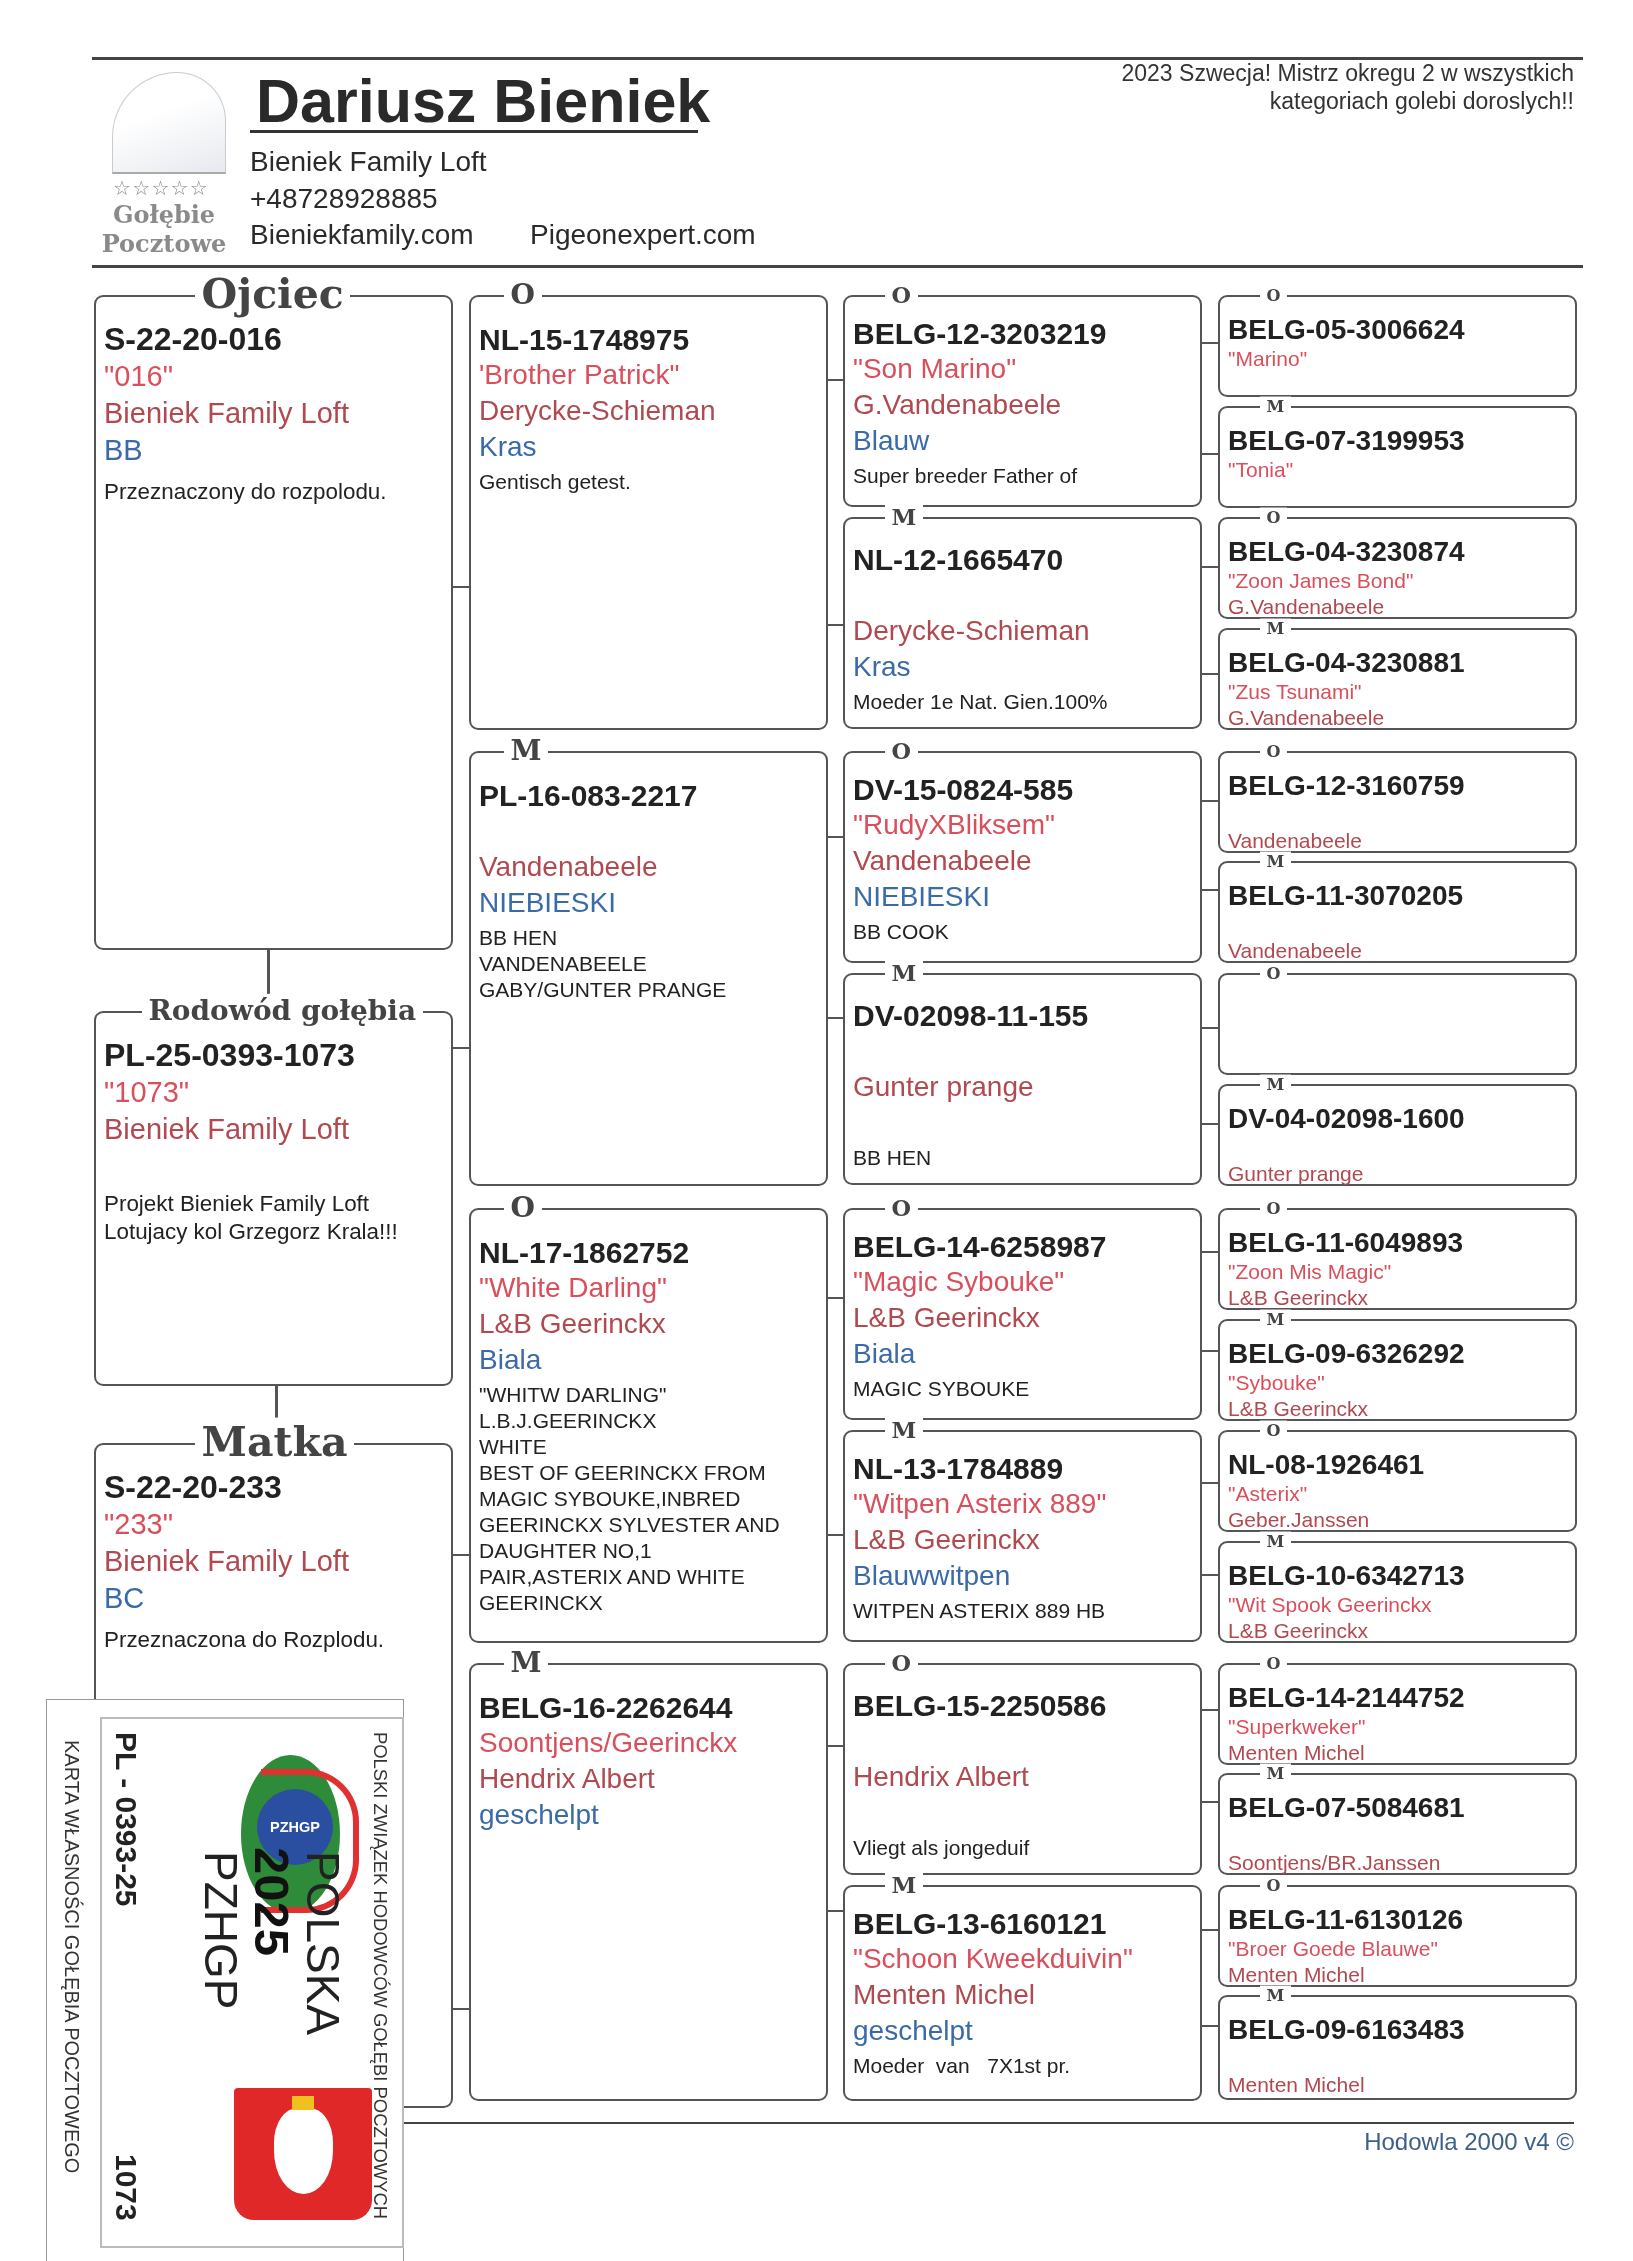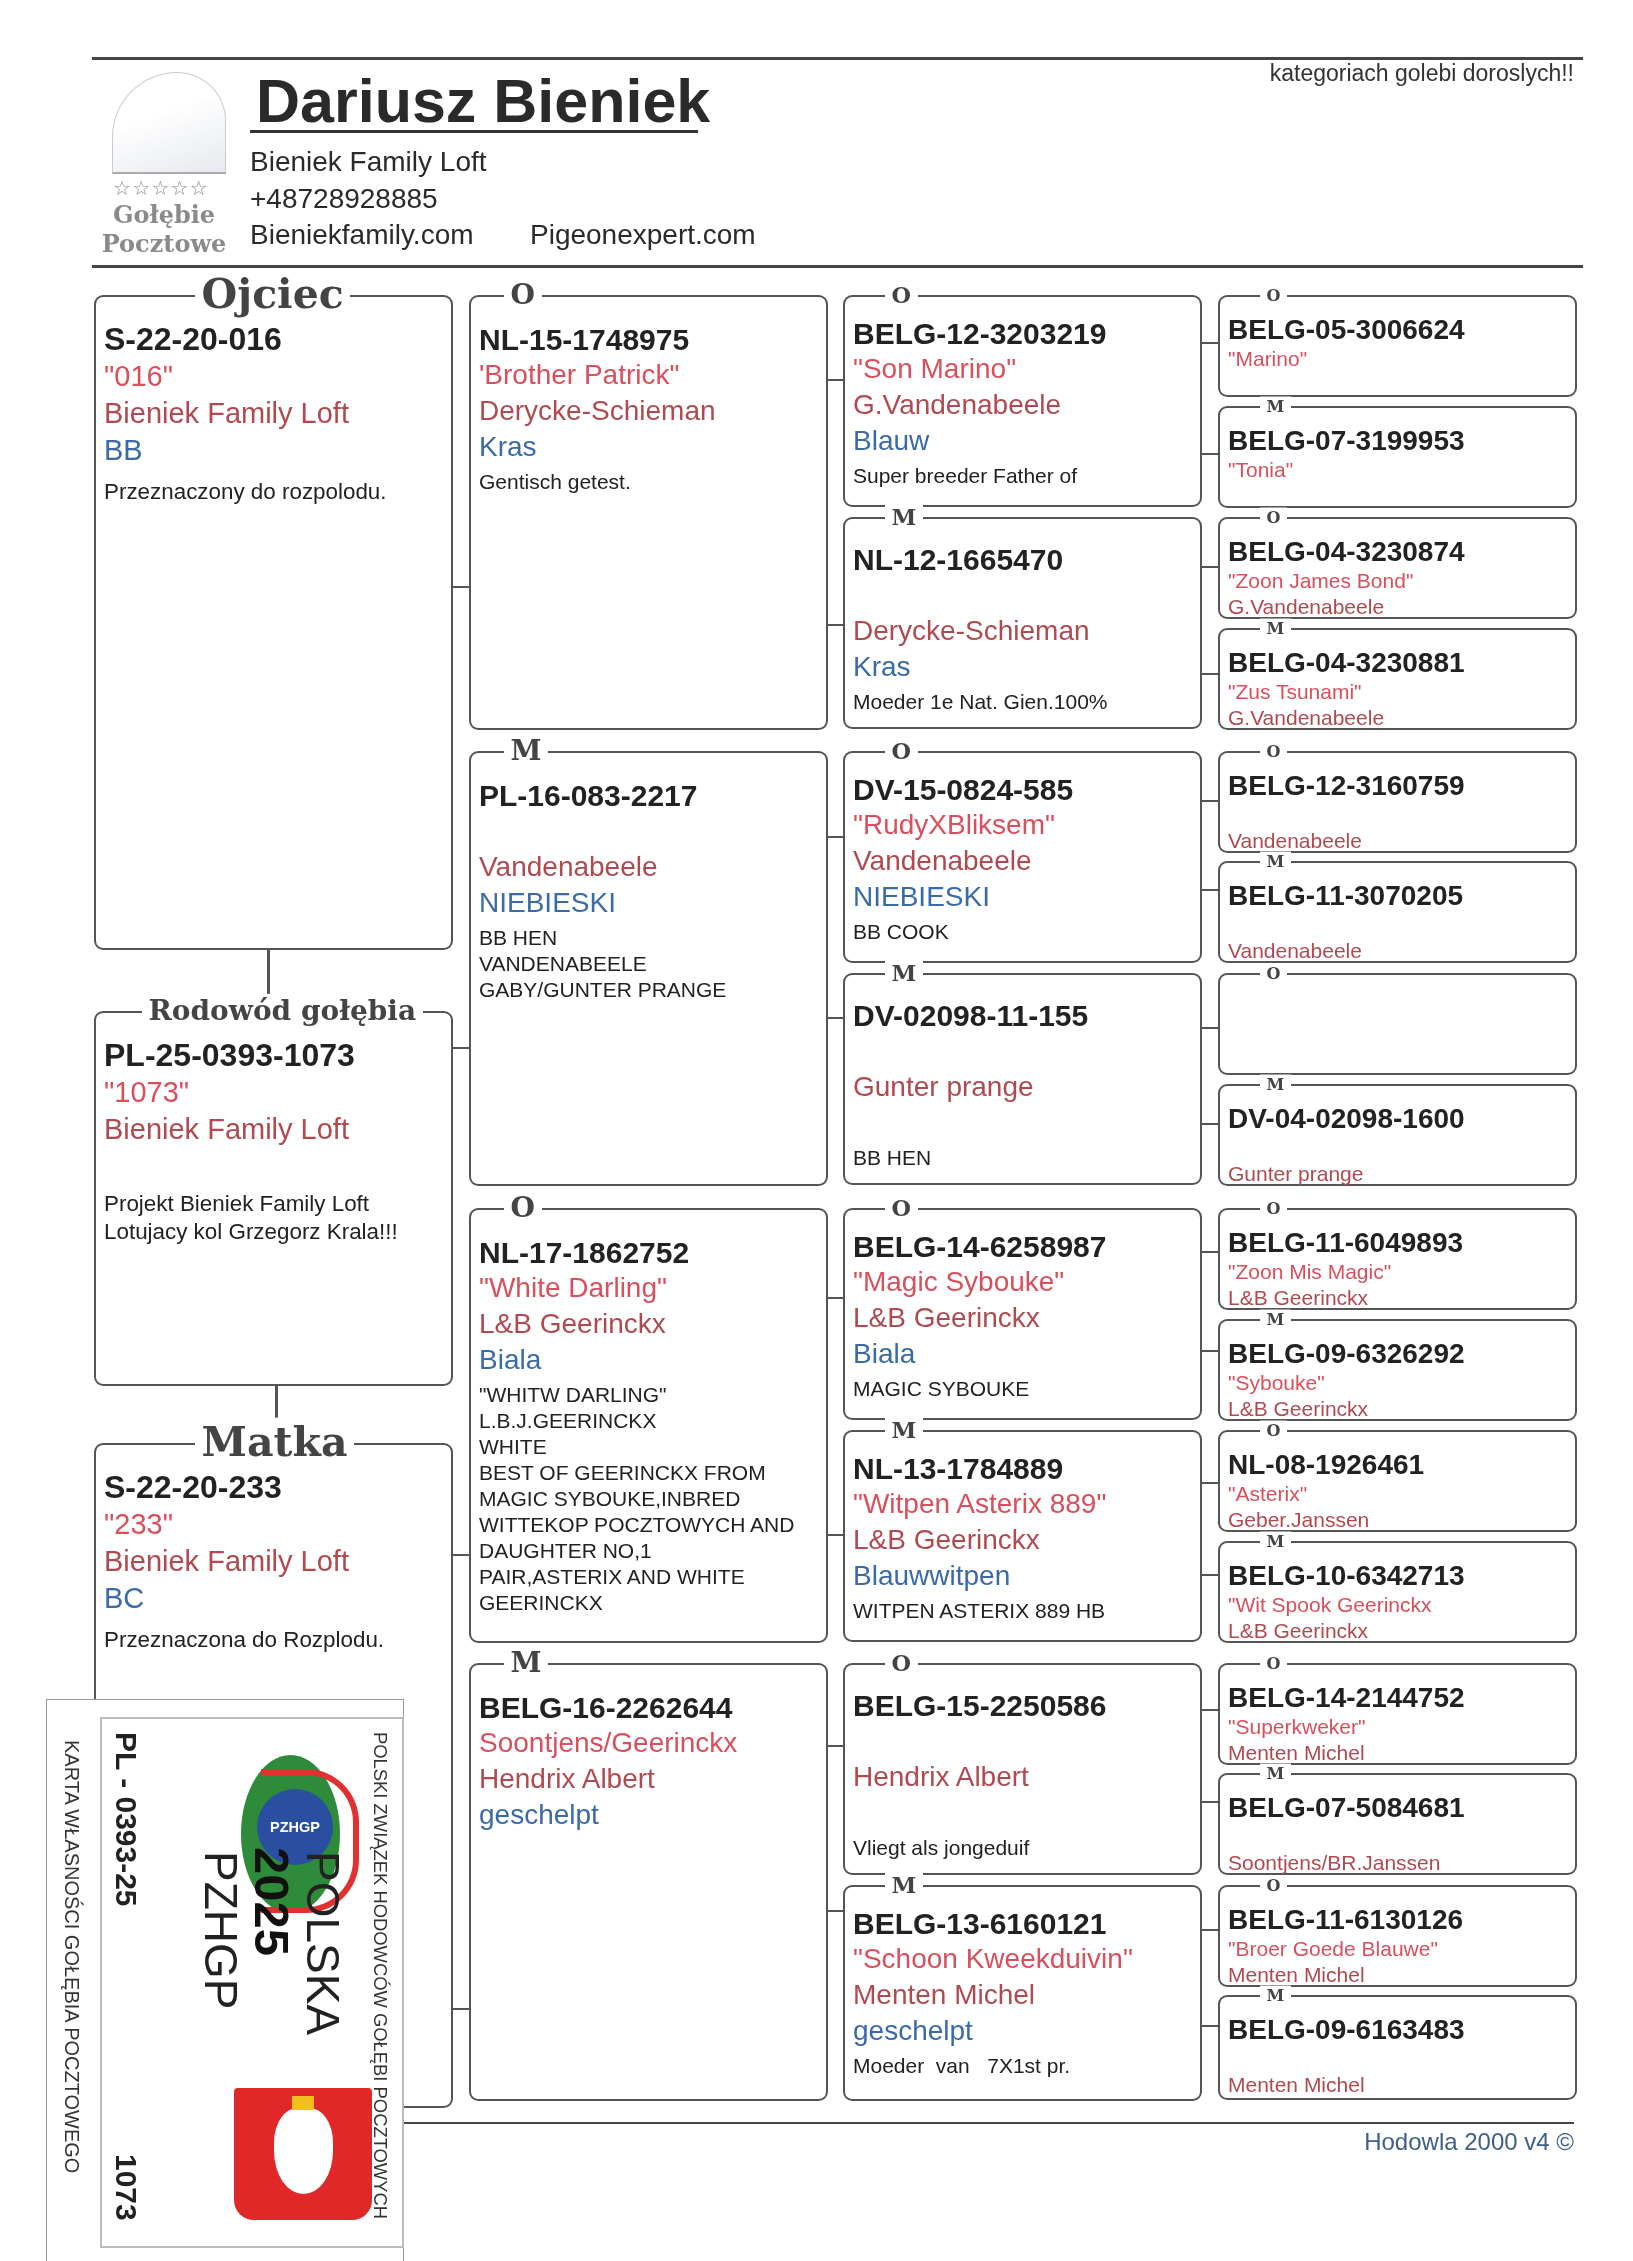--- a/index.html
+++ b/index.html
@@ -59,20 +59,21 @@
   <div class="t1">Gołębie</div>
   <div class="t2">Pocztowe</div>
 </div>
 <div class="abs breeder-name">Dariusz Bieniek</div>
 <div class="abs breeder-underline"></div>
 <div class="abs hdr-line" style="top:146px;">Bieniek Family Loft</div>
 <div class="abs hdr-line" style="top:183px;">+48728928885</div>
 <div class="abs hdr-line" style="top:219px;">Bieniekfamily.com</div>
 <div class="abs hdr-line" style="top:219px; left:530px;">Pigeonexpert.com</div>
 <div class="abs titles">
+  <div>2023 Szwecja! Mistrz okregu 2 w wszystkich</div>
   <div>kategoriach golebi doroslych!!</div>
 </div>
 
 <div class="box g1" style="left:94px; top:295px; width:359px; height:655px;">
   <span class="lbl big-lbl" style="left:99px;">Ojciec</span>
   <div class="ring">S-22-20-016</div>
   <div class="nm">"016"</div>
   <div class="br">Bieniek Family Loft</div>
   <div class="col">BB</div>
   <div class="note">Przeznaczony do rozpolodu.</div>
@@ -123,21 +124,21 @@
   <div class="ring">NL-17-1862752</div>
   <div class="nm">"White Darling"</div>
   <div class="br">L&amp;B Geerinckx</div>
   <div class="col">Biala</div>
   <div class="note">
     <div>"WHITW DARLING"</div>
       <div>L.B.J.GEERINCKX</div>
       <div>WHITE</div>
     <div>BEST OF GEERINCKX FROM</div>
       <div>MAGIC SYBOUKE,INBRED</div>
-      <div>WITTEKOP POCZTOWYCH AND</div>
+      <div>GEERINCKX SYLVESTER AND</div>
     <div>DAUGHTER NO,1</div>
       <div>PAIR,ASTERIX AND WHITE</div>
       <div>GEERINCKX</div>
   </div>
 </div>
 <div class="box g2" style="left:469px; top:1663px; width:359px; height:438px;">
   <span class="lbl mid-lbl" style="left:33px;">M</span>
   <div class="ring">BELG-16-2262644</div>
   <div class="nm">Soontjens/Geerinckx</div>
   <div class="br">Hendrix Albert</div>

